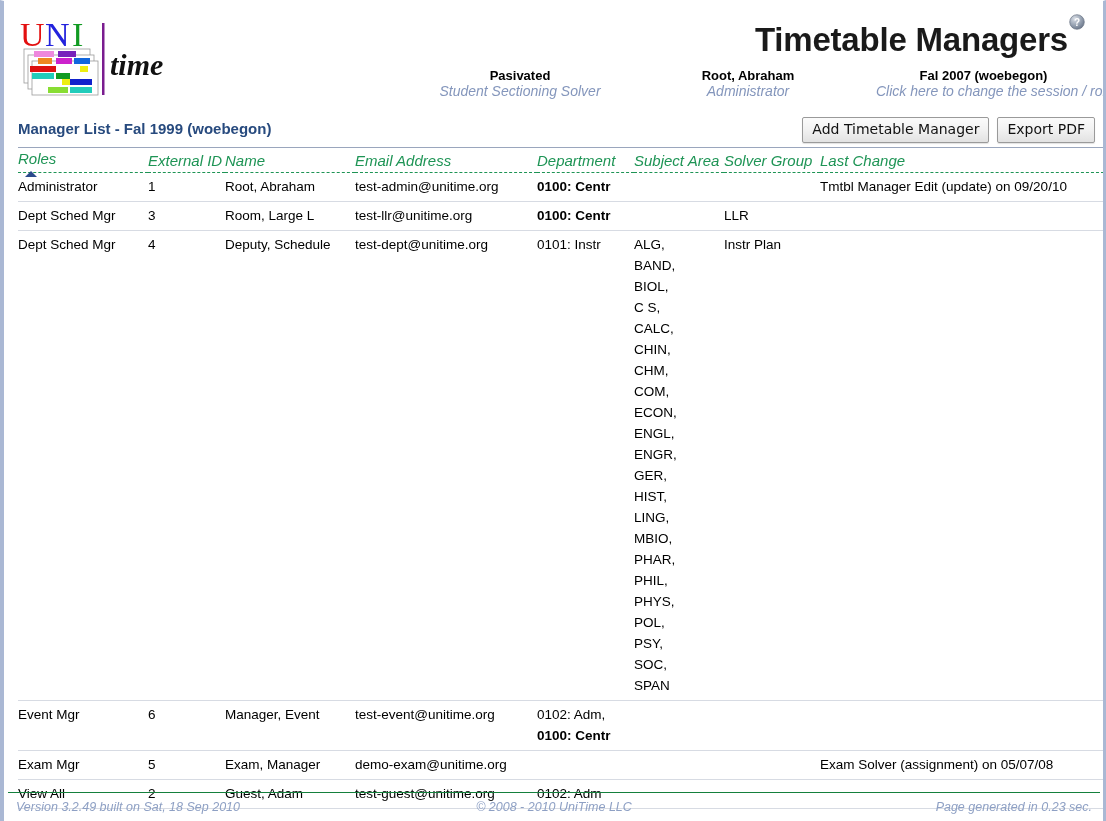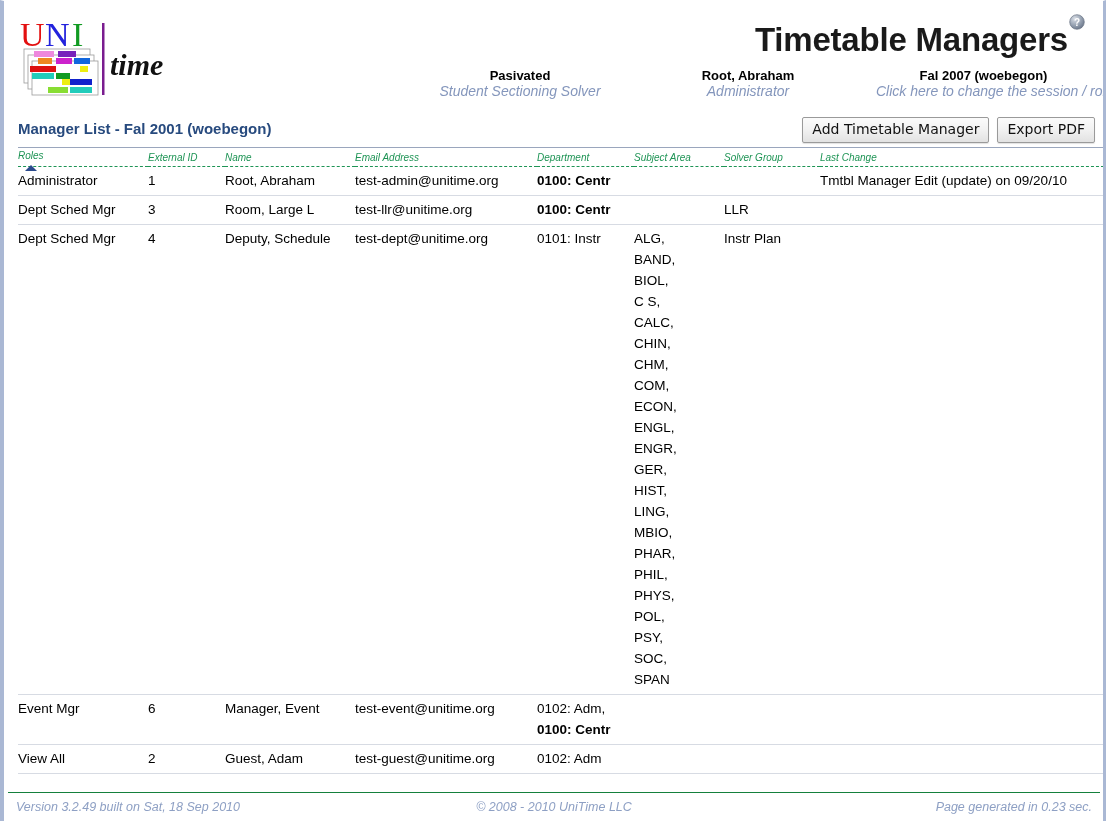--- a/index.html
+++ b/index.html
@@ -131,21 +131,21 @@
     margin: 0 6px 0 14px;
   }
   table.mgr {
     border-collapse: collapse;
     width: 1086px;
     table-layout: fixed;
   }
   table.mgr th {
     font-style: italic;
     font-weight: normal;
-    font-size: 10px;
+    font-size: 15px;
     color: #1e9455;
     text-align: left;
     padding: 2px 4px 3px 0;
     border-top: 1px solid #9aa6bd;
     border-bottom: 1px dashed #1e9455;
     vertical-align: bottom;
     white-space: nowrap;
   }
   .sort-arrow {
     display: block;
@@ -262,21 +262,21 @@
         <div class="sess-sub">Administrator</div>
       </div>
       <div class="sess-col w-wide">
         <div class="sess-main">Fal 2007 (woebegon)</div>
         <div class="sess-sub">Click here to change the session / role.</div>
       </div>
     </div>
   </div>
 
   <div class="title-row">
-    <div class="page-title">Manager List - Fal 2001 (woebegon)</div>
+    <div class="page-title">Manager List - Fal 1999 (woebegon)</div>
     <div class="btn-group">
       <button class="btn">Add Timetable Manager</button>
       <button class="btn">Export PDF</button>
     </div>
   </div>
 
   <div class="table-wrap">
     <table class="mgr">
       <colgroup>
         <col class="col-roles">
@@ -367,20 +367,30 @@
             <td>test-event@unitime.org</td>
             <td>
               <span class="subj-line">0102: Adm,</span>
               <span class="subj-line dept-bold">0100: Centr</span>
             </td>
             <td></td>
             <td></td>
             <td></td>
           </tr>
           <tr>
+            <td>Exam Mgr</td>
+            <td class="c-extid">5</td>
+            <td>Exam, Manager</td>
+            <td>demo-exam@unitime.org</td>
+            <td></td>
+            <td></td>
+            <td></td>
+            <td>Exam Solver (assignment) on 05/07/08</td>
+          </tr>
+          <tr>
             <td>View All</td>
             <td class="c-extid">2</td>
             <td>Guest, Adam</td>
             <td>test-guest@unitime.org</td>
             <td>
               <span class="subj-line">0102: Adm</span>
             </td>
             <td></td>
             <td></td>
             <td></td>

